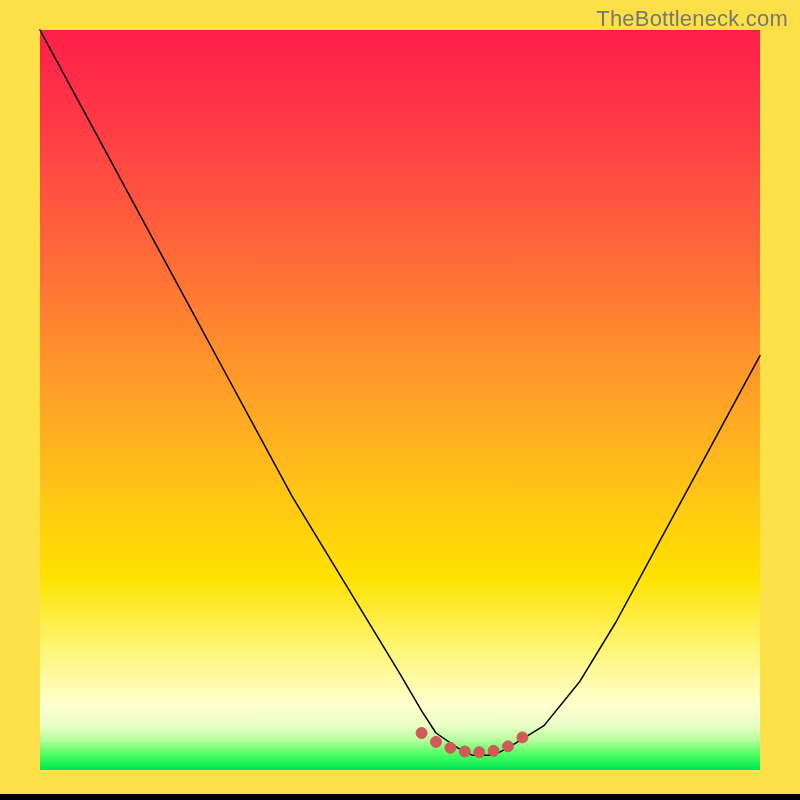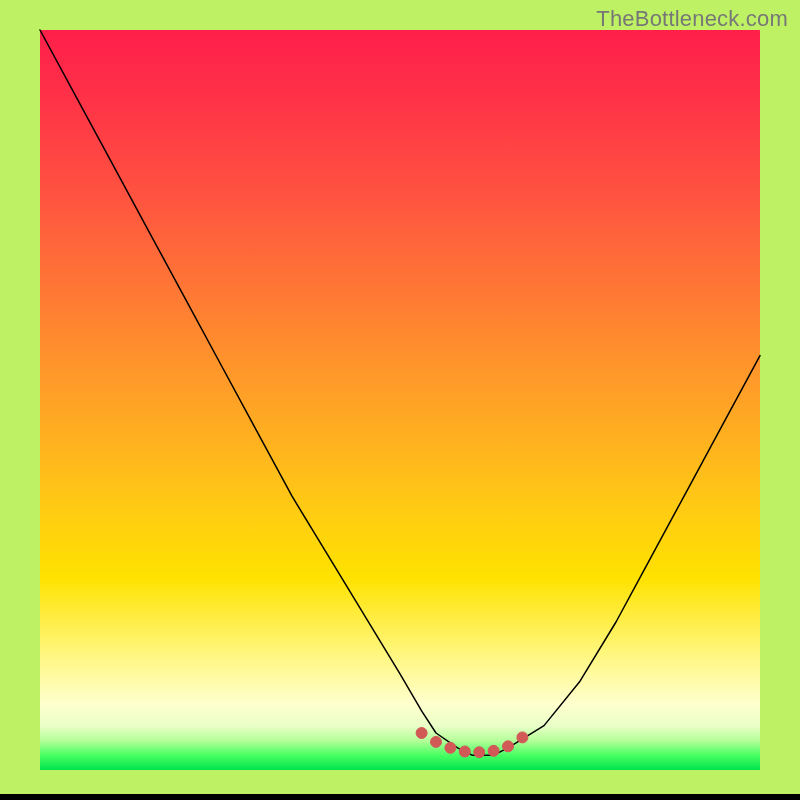--- a/index.html
+++ b/index.html
@@ -8,21 +8,21 @@
     width: 800px;
     height: 800px;
     overflow: hidden;
     background: #000;
     font-family: Arial, Helvetica, sans-serif;
   }
   .frame {
     position: relative;
     width: 800px;
     height: 794px;
-    background: #bef264;
+    background: #fde047;
   }
   .plot {
     position: absolute;
     left: 40px;
     top: 30px;
     width: 720px;
     height: 740px;
     
     background: linear-gradient(
       to bottom,

